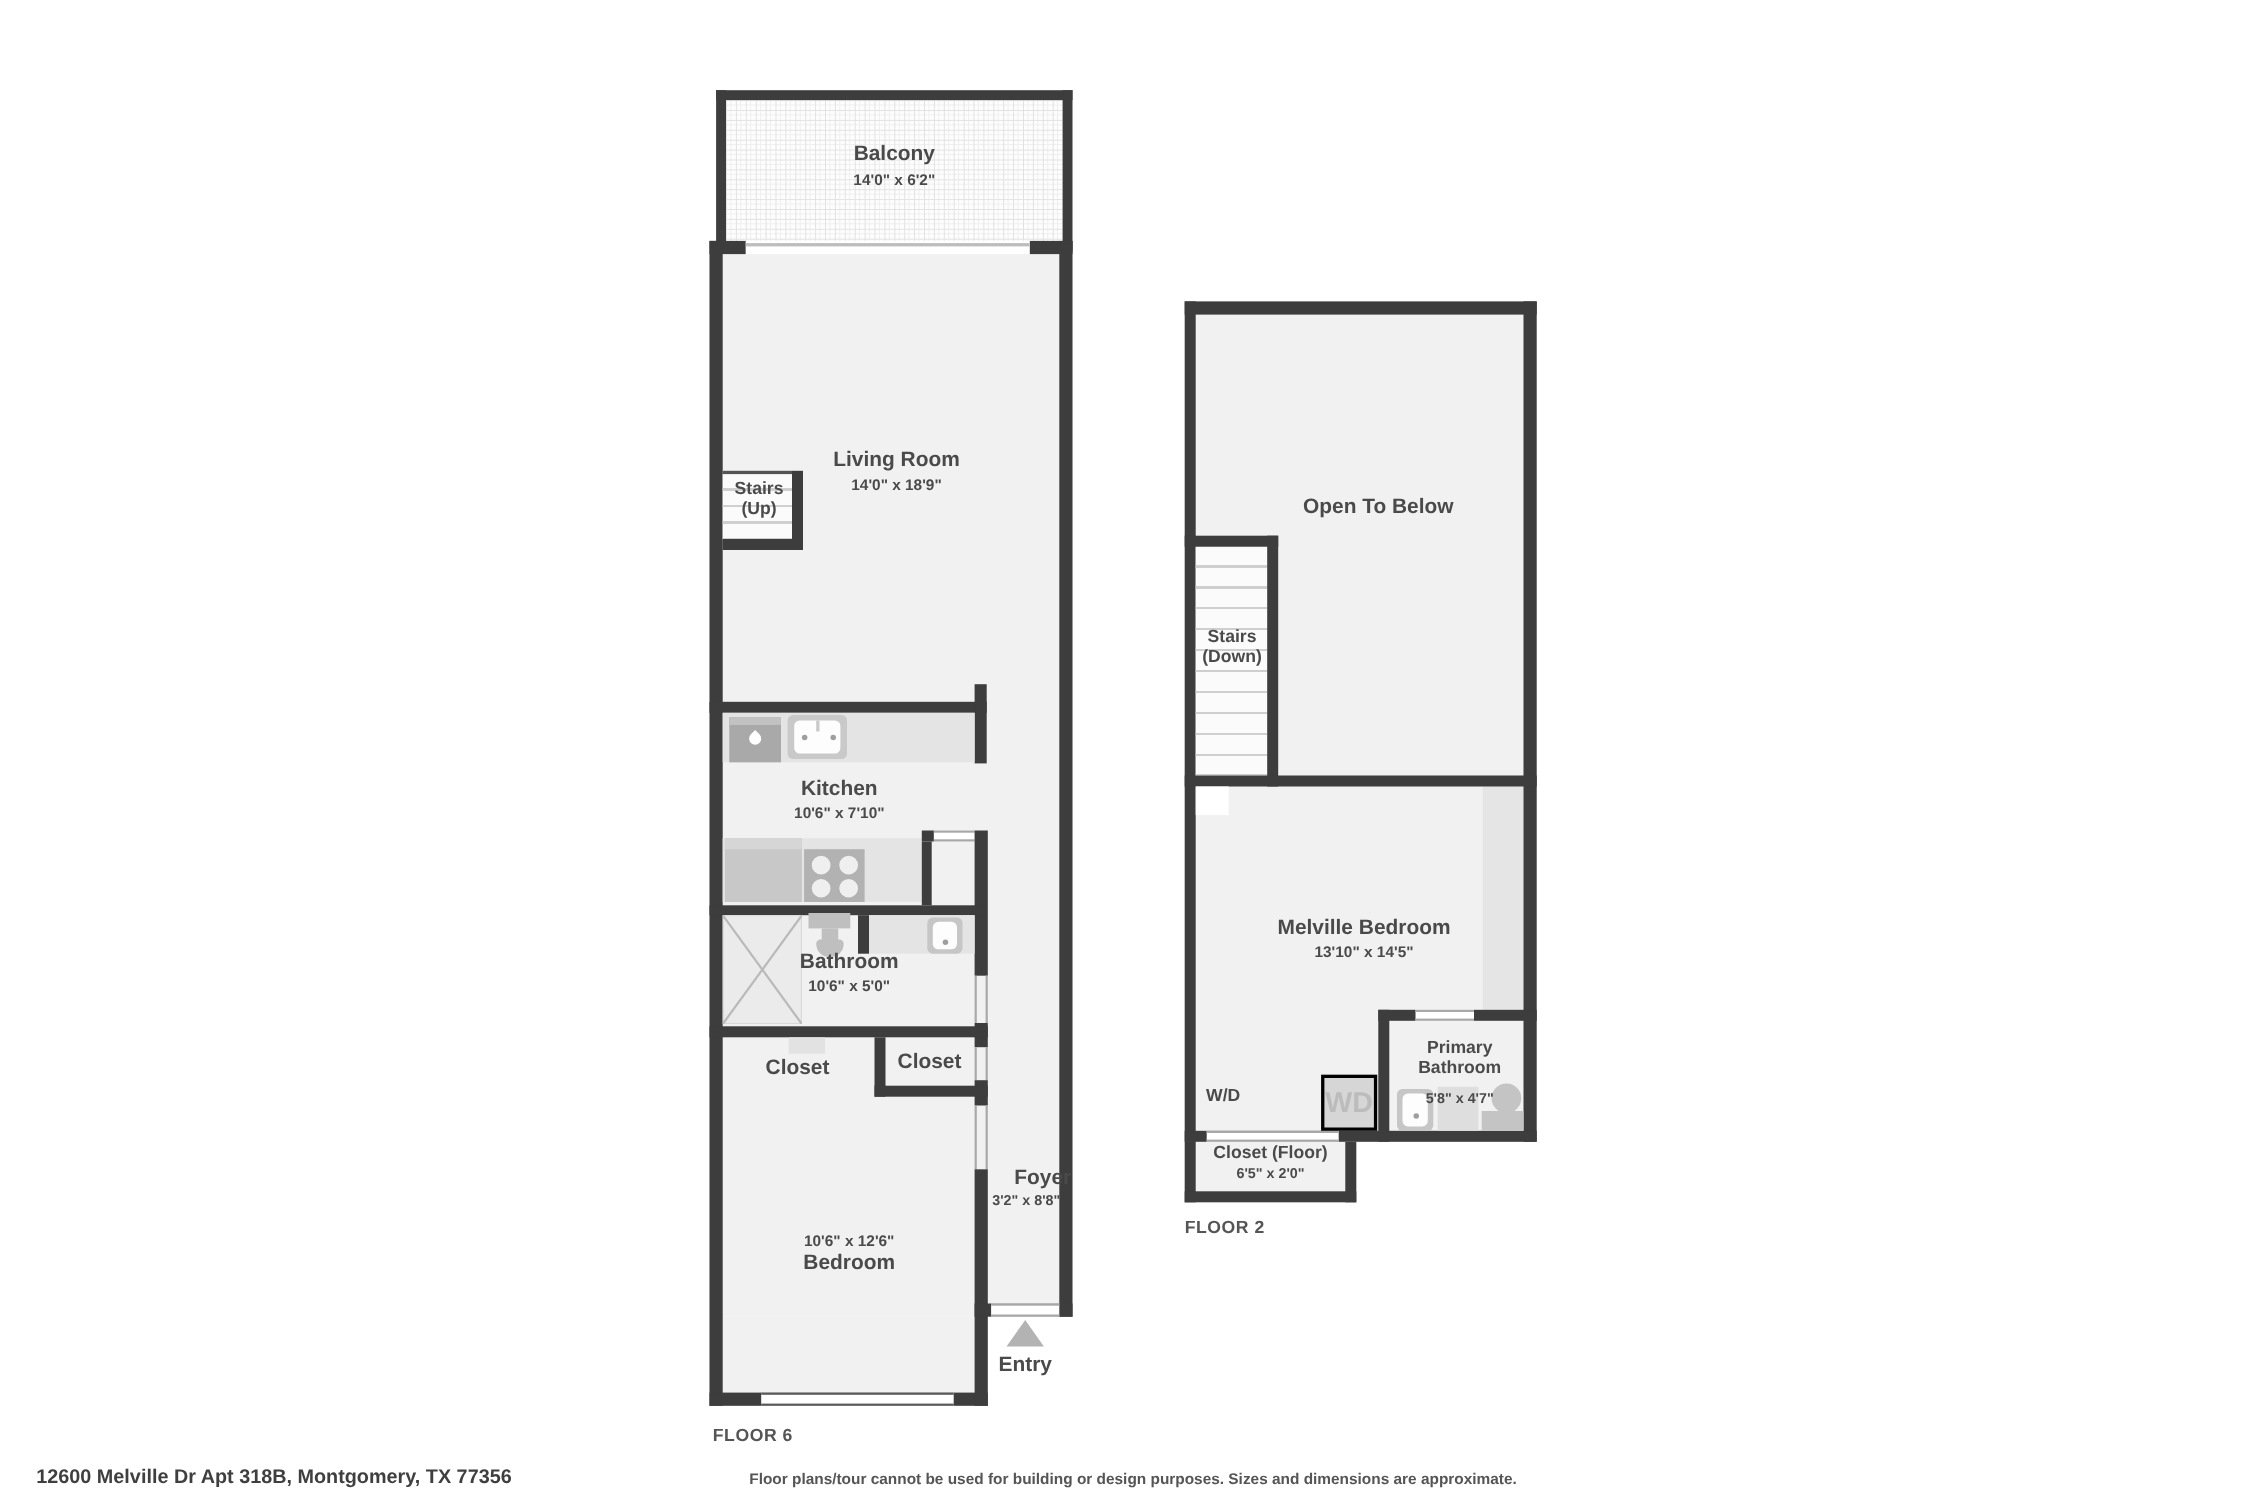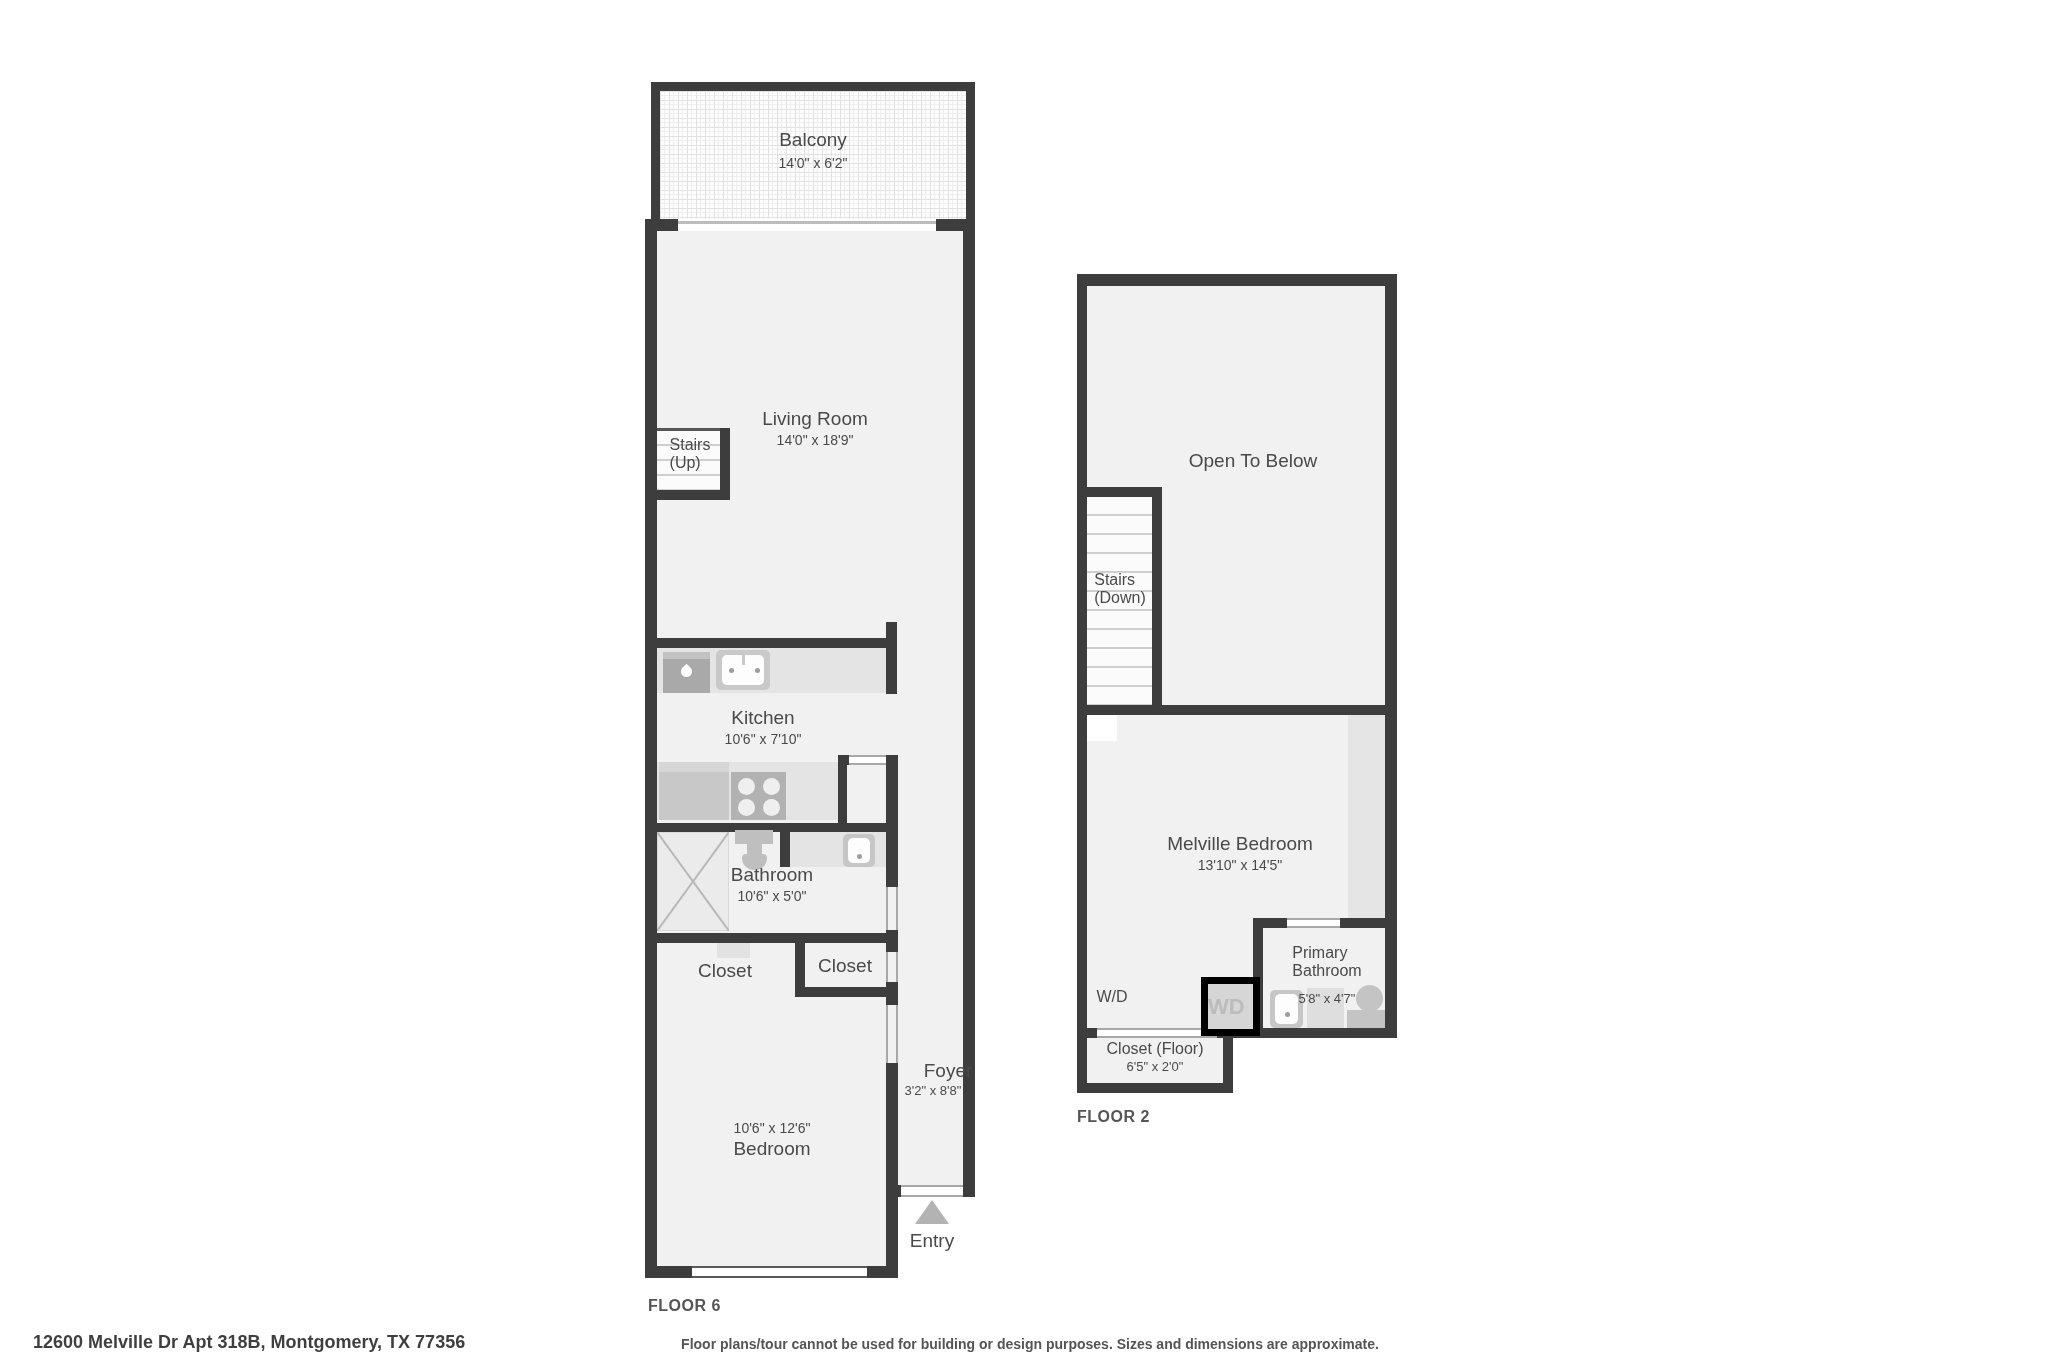--- a/index.html
+++ b/index.html
@@ -3,21 +3,21 @@
 <meta charset="utf-8">
 <style>
   html,body{margin:0;padding:0;background:#ffffff;}
   #canvas{position:relative;width:2048px;height:1365px;background:#ffffff;overflow:hidden;
           font-family:"Liberation Sans",sans-serif;}
   .abs{position:absolute;}
   .fill{position:absolute;background:#f1f1f1;}
   .wall{position:absolute;background:#3d3d3d;}
   .thinline{position:absolute;background:#a8a8a8;}
   .counter{position:absolute;background:#e4e4e4;}
-  .label{position:absolute;color:#4a4a4a;font-weight:normal;
+  .label{position:absolute;color:#4a4a4a;font-weight:bold;text-align:center;
          transform:translateX(-50%);white-space:nowrap;line-height:1.15;}
   .name{font-size:19px;}
   .dims{font-size:14px;}
   .dims-sm{font-size:13px;}
   .small-name{font-size:16px;}
   .floor-label{position:absolute;color:#555;font-weight:bold;font-size:16px;letter-spacing:.5px;}
   .balcony-pattern{position:absolute;background-color:#fdfdfd;
     background-image:
       linear-gradient(#e2e2e2 1px, transparent 1px),
       linear-gradient(90deg,#e2e2e2 1px, transparent 1px),
@@ -31,22 +31,22 @@
     background-image:repeating-linear-gradient(to bottom,transparent 0,transparent 13px,#cfcfcf 13px,#cfcfcf 15px);}
   .white{position:absolute;background:#ffffff;}
   .fixture{position:absolute;background:#c4c4c4;}
   .drop{position:absolute;width:11px;height:11px;background:#fff;border-radius:0 50% 50% 50%;transform:rotate(45deg);}
   .burner{position:absolute;width:17px;height:17px;border-radius:50%;background:#efefef;}
   .sink-outer{position:absolute;background:#c9c9c9;border-radius:5px;}
   .sink-inner{position:absolute;background:#fdfdfd;border-radius:5px;}
   .sink-dot{position:absolute;width:5px;height:5px;border-radius:50%;background:#9e9e9e;}
   .entry-tri{position:absolute;width:0;height:0;border-left:17px solid transparent;
              border-right:17px solid transparent;border-bottom:24px solid #b3b3b3;}
-  .wd-box{position:absolute;background:#d6d6d6;border:7px solid #000000;color:#bcbcbc;
-          font-weight:bold;font-size:22px;display:flex;align-items:center;}
+  .wd-box{position:absolute;background:#d6d6d6;border:3px solid #000000;color:#bcbcbc;
+          font-weight:bold;font-size:26px;display:flex;align-items:center;justify-content:center;}
   .footer-text{position:absolute;font-weight:bold;color:#4a4a4a;}
 </style>
 </head>
 <body>
 
 <div id="canvas">
 
   <div>
 
     <div class="fill" style="left:645px;top:219px;width:330px;height:978px;"></div>

